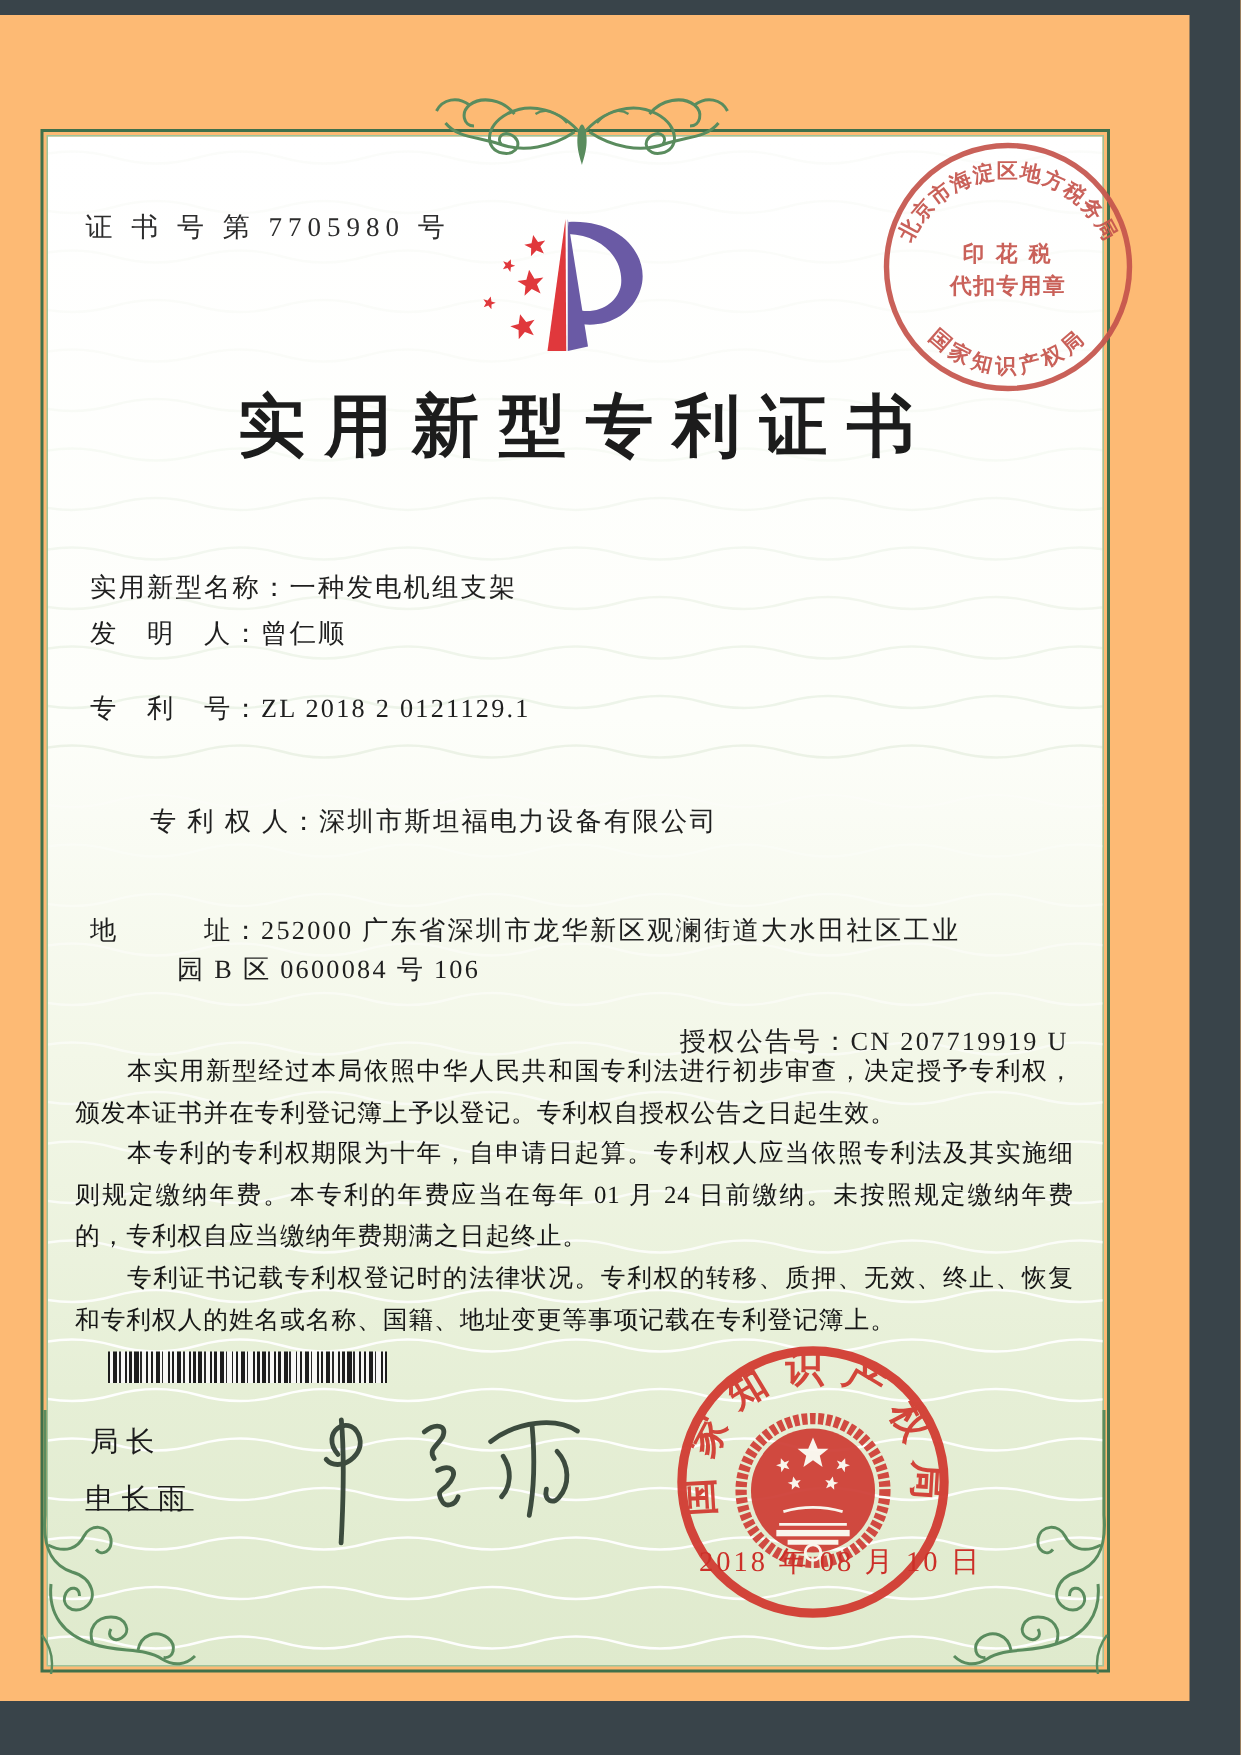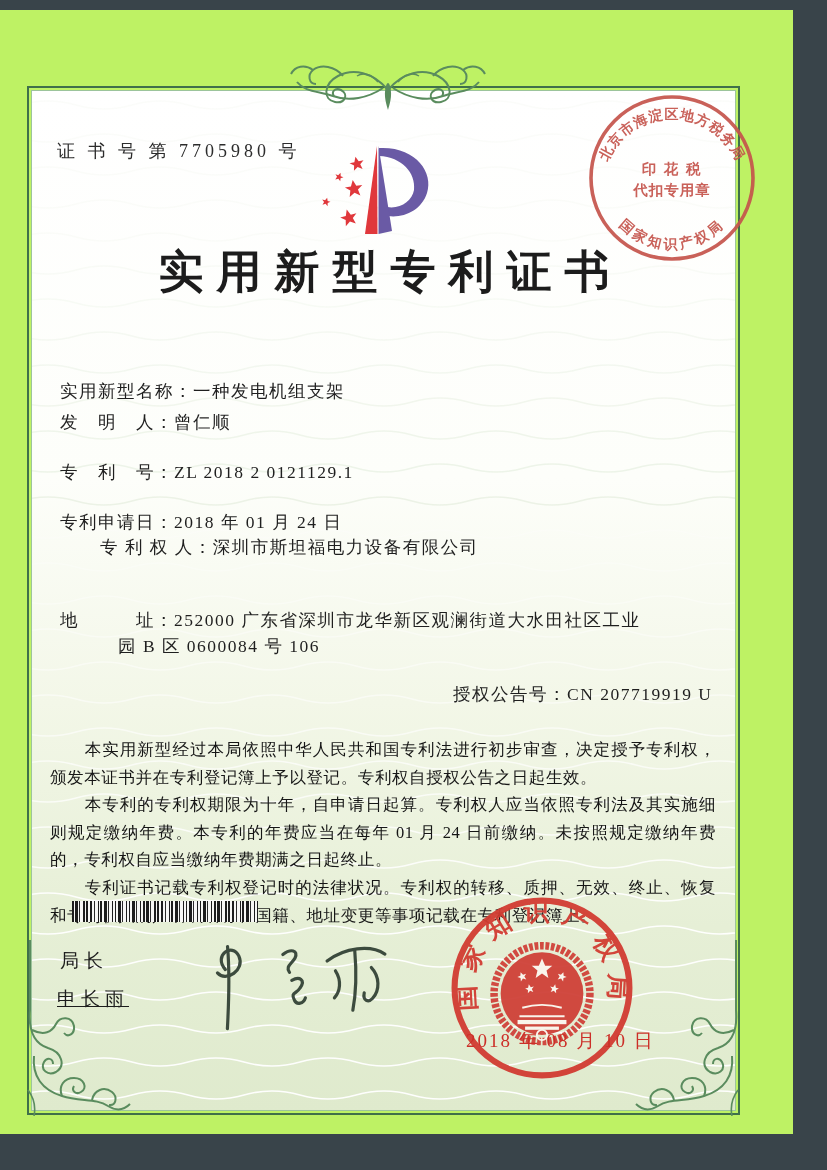--- a/index.html
+++ b/index.html
@@ -3,47 +3,47 @@
 <meta charset="utf-8">
 <style>
   html,body{margin:0;padding:0;}
   body{
     width:827px;height:1170px;position:relative;overflow:hidden;
     background:#39444a;
     font-family:"Liberation Serif","DejaVu Serif",serif;
   }
   .scan-page{
     position:absolute;left:0;top:10px;width:793px;height:1124px;
-    background:#bef264;
+    background:#fdba74;
   }
   
   .frame{
     position:absolute;left:27px;top:76px;width:713px;height:1029px;
     border:2.5px solid #40704a;box-sizing:border-box;
   }
   .frame-inner{
     position:absolute;inset:2px;border:1px solid #9cc49c;
     background:linear-gradient(180deg,#ffffff 0%,#fdfefa 38%,#f3f7e8 60%,#e6efd6 82%,#dfeacd 100%);
     overflow:hidden;
   }
   #waves{position:absolute;inset:0;}
   .content{position:absolute;inset:0;z-index:3;}
   .abs{position:absolute;white-space:nowrap;}
   .cert-no{left:57px;top:129px;font-size:18px;letter-spacing:4px;color:#2c2c2c;}
   .doc-title{
-    left:27px;top:232px;width:713px;text-align:center;
+    left:27px;top:244px;width:713px;text-align:center;
     font-size:45px;font-weight:700;color:#1c1c1c;letter-spacing:13px;padding-left:14px;box-sizing:border-box;
   }
   .field-row{left:60px;font-size:17.5px;color:#1f1f1f;letter-spacing:1.5px;}
   .field-row .flabel{color:#1f1f1f;}
   .field-row .fvalue{color:#1f1f1f;}
   .addr2{left:118px;font-size:17.5px;color:#1f1f1f;letter-spacing:1.5px;}
   .grant-no{left:453px;font-size:17.5px;color:#1f1f1f;letter-spacing:1.5px;}
   .paras{
-    position:absolute;left:50px;top:726px;width:666px;
+    position:absolute;left:50px;top:690px;width:666px;
     font-size:16.5px;line-height:27.6px;color:#161616;text-align:justify;letter-spacing:0.6px;
   }
   .paras p{margin:0;text-indent:2.1em;}
   .barcode{
     left:72px;top:891px;width:186px;height:21px;
     background:repeating-linear-gradient(90deg,
       #1d1d1d 0px,#1d1d1d 1.6px,#f7f7f5 1.6px,#f7f7f5 3.4px,
       #1d1d1d 3.4px,#1d1d1d 6.2px,#f7f7f5 6.2px,#f7f7f5 7.4px,
       #2a2a2a 7.4px,#2a2a2a 8.4px,#f7f7f5 8.4px,#f7f7f5 11.4px,
       #1d1d1d 11.4px,#1d1d1d 12.6px,#f7f7f5 12.6px,#f7f7f5 14.2px);
@@ -177,23 +177,20 @@
 
     <div class="abs field-row" style="top:345px;margin-top:24px;">
       <span class="flabel">实用新型名称：</span><span class="fvalue">一种发电机组支架</span>
     </div>
     <div class="abs field-row" style="top:400px;">
       <span class="flabel">发　明　人：</span><span class="fvalue">曾仁顺</span>
     </div>
     <div class="abs field-row" style="top:450px;">
       <span class="flabel">专　利　号：</span><span class="fvalue">ZL 2018 2 0121129.1</span>
     </div>
-    <div class="abs field-row" style="top:500px;">
-      <span class="flabel">专利申请日：</span><span class="fvalue">2018 年 01 月 24 日</span>
-    </div>
     <div class="abs field-row" style="top:525px;margin-left:40px;">
       <span class="flabel">专 利 权 人：</span><span class="fvalue">深圳市斯坦福电力设备有限公司</span>
     </div>
     <div class="abs field-row" style="top:598px;">
       <span class="flabel">地　　　址：</span><span class="fvalue">252000 广东省深圳市龙华新区观澜街道大水田社区工业</span>
     </div>
     <div class="abs addr2" style="top:624px;">园 B 区 0600084 号 106</div>
     <div class="abs grant-no" style="top:648px;margin-top:24px;">
       <span class="flabel">授权公告号：</span><span class="fvalue">CN 207719919 U</span>
     </div>

